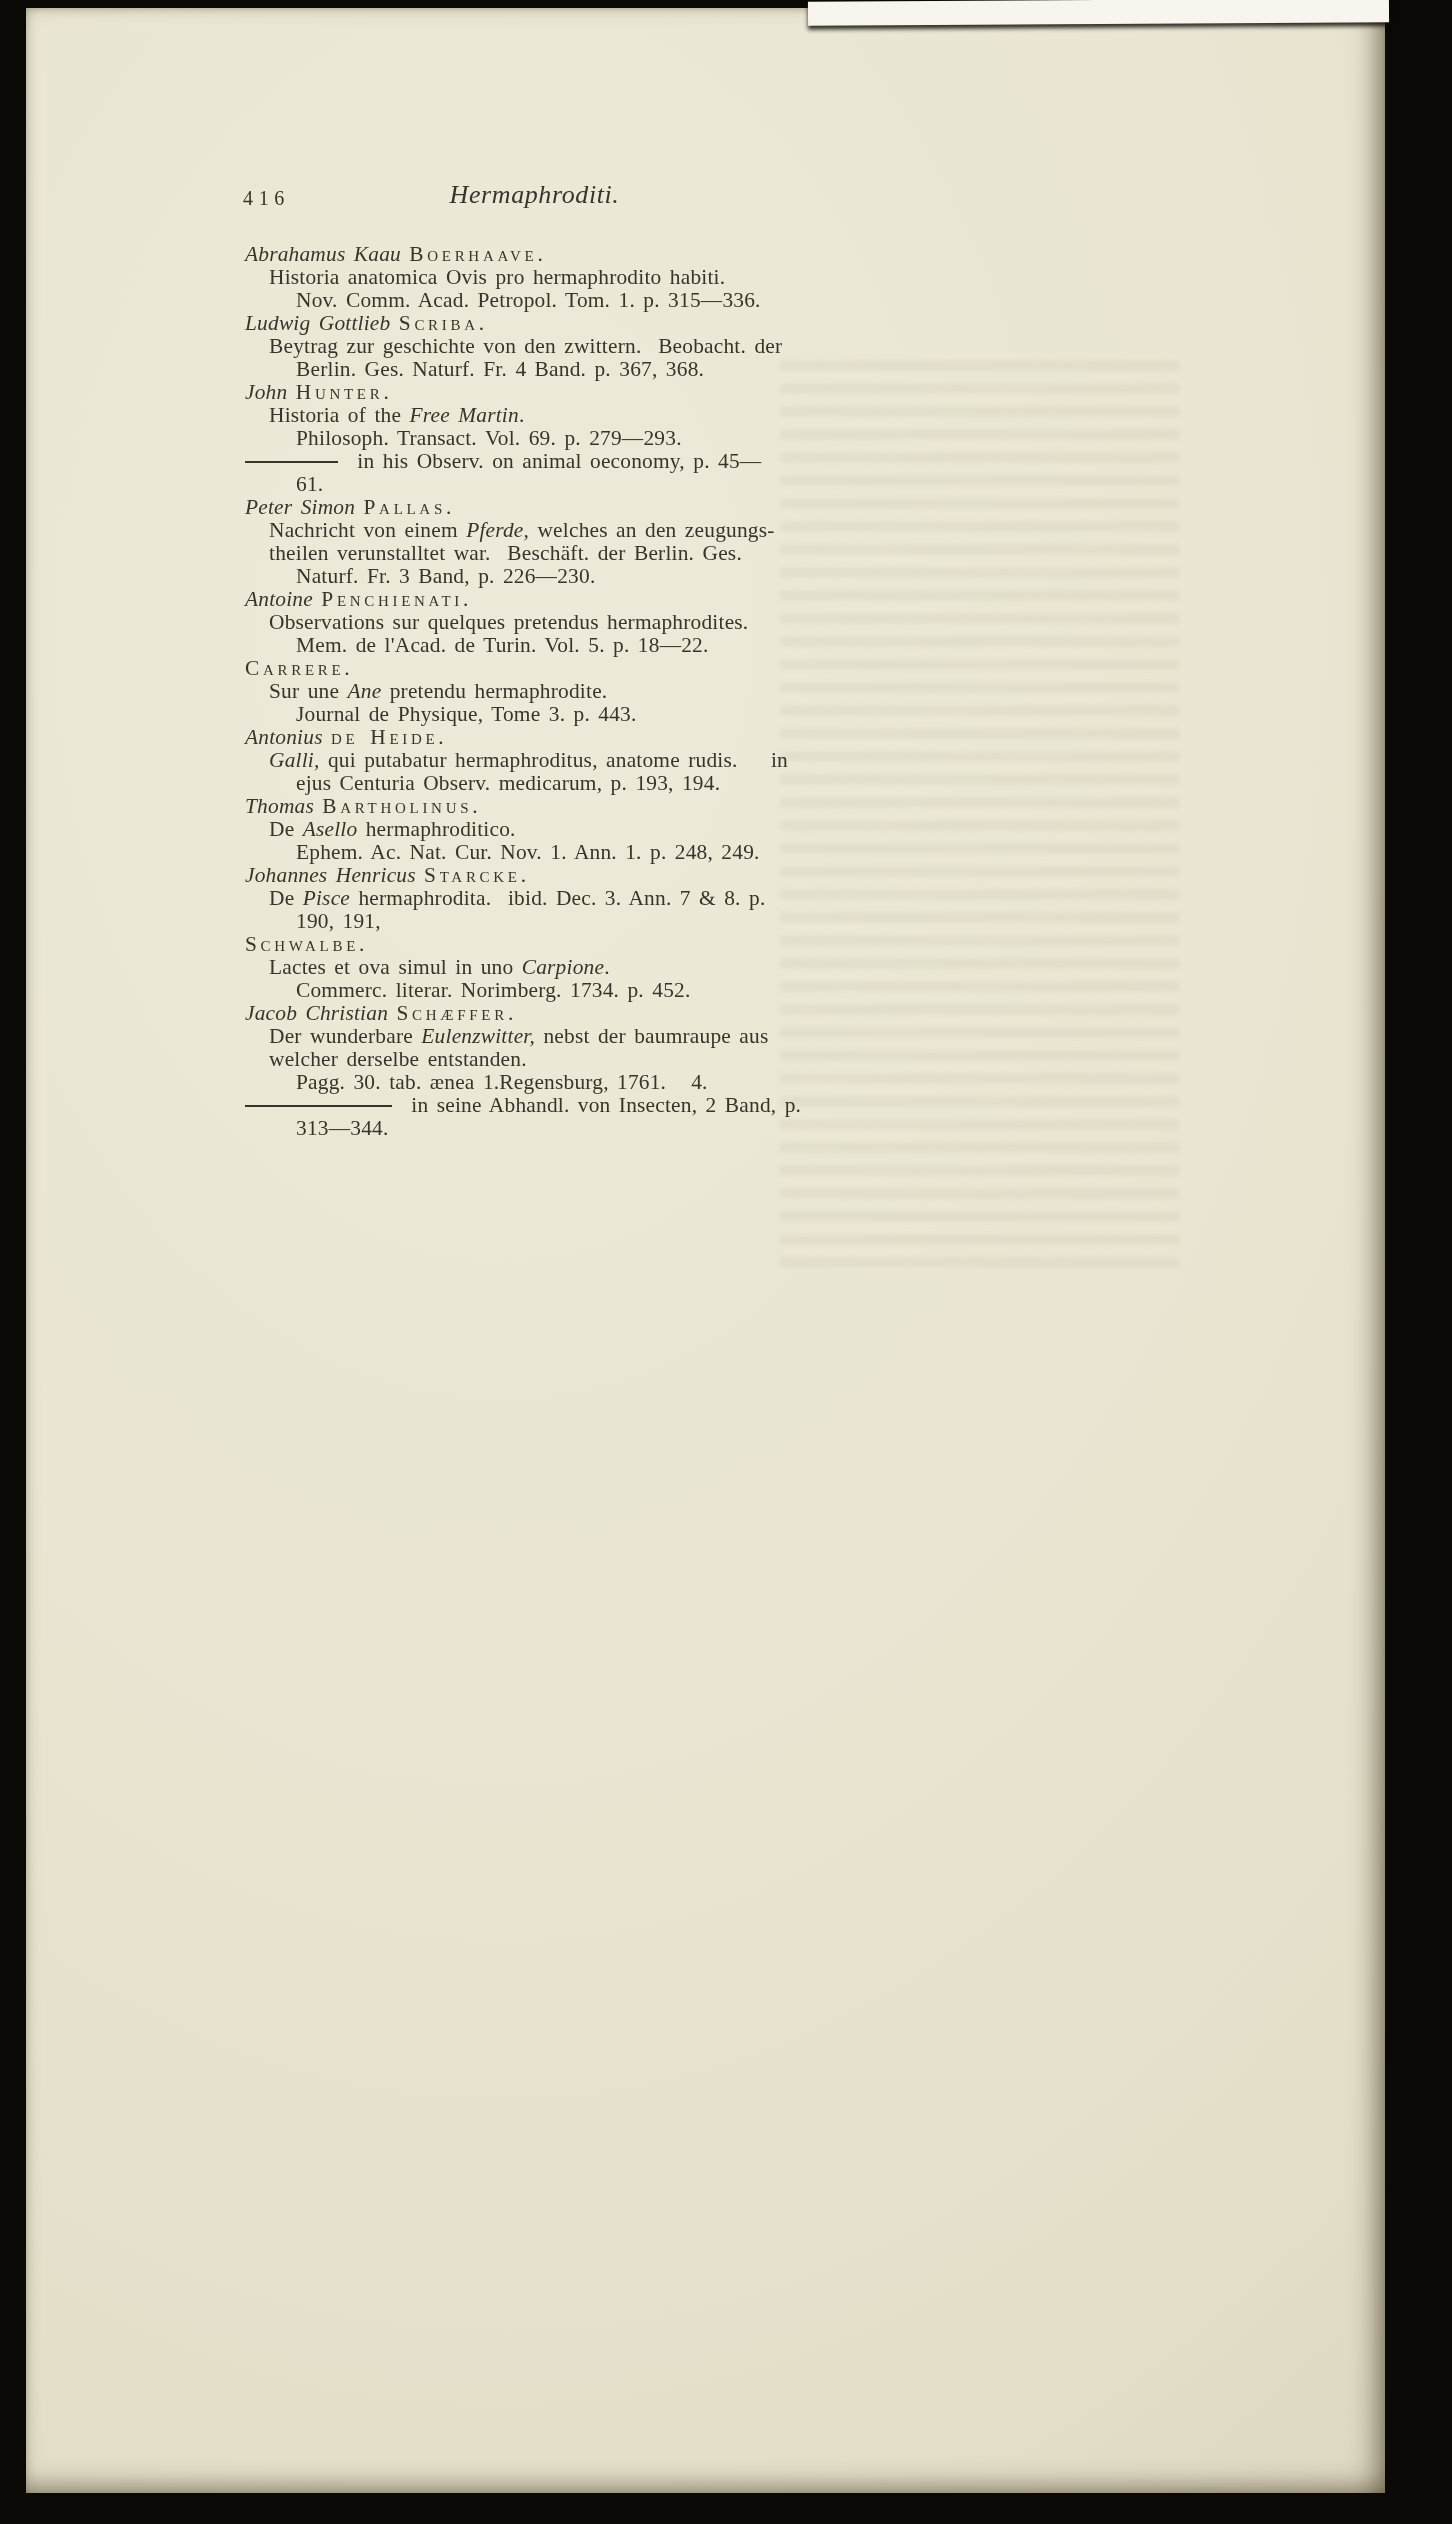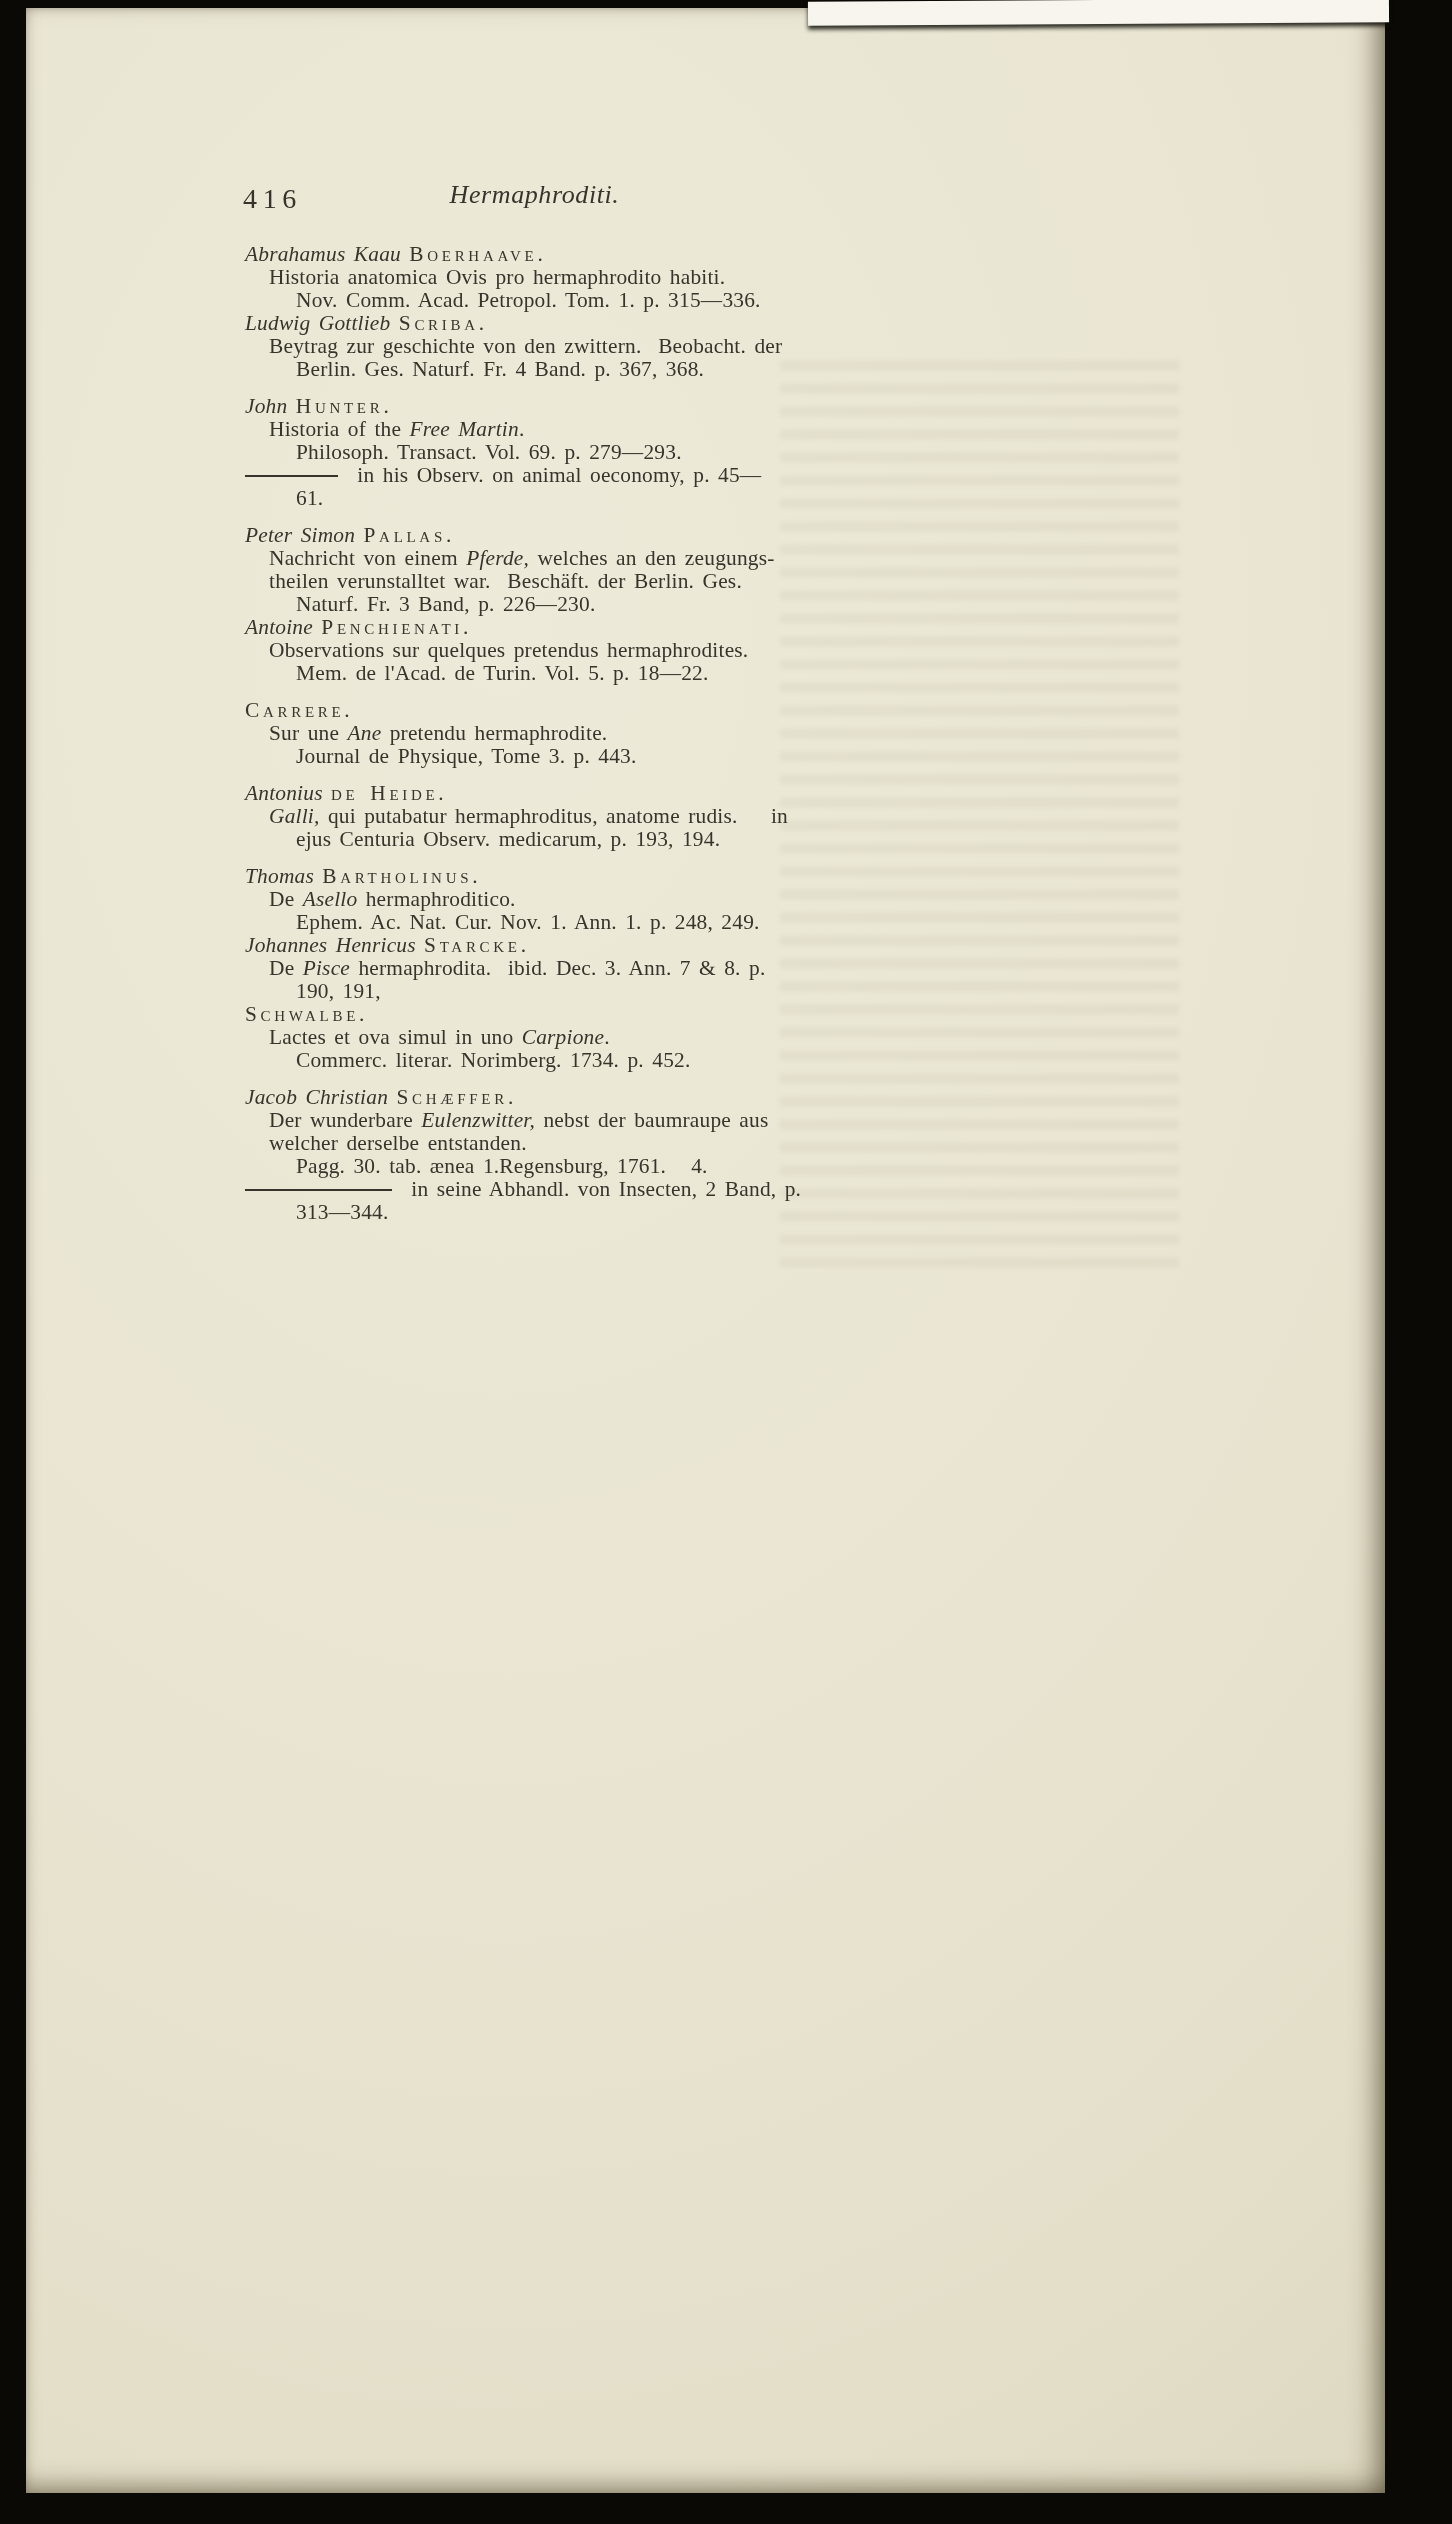--- a/index.html
+++ b/index.html
@@ -36,25 +36,25 @@
   }
 
   .content {
     position:absolute; left:219px; top:175px; width:579px;
     color:#37342b;
     font-size:21.4px; line-height:23px;
     letter-spacing:0.2px; word-spacing:2.8px;
   }
 
   .header { position:relative; text-align:center; margin-bottom:30px; height:30px; }
-  .pagenum { position:absolute; left:-1.9px; top:3.7px; font-size:28px; letter-spacing:5.6px; }
+  .pagenum { position:absolute; left:-1.9px; top:3.7px; font-size:20px; letter-spacing:5.6px; }
   .title { font-style:italic; font-size:26px; letter-spacing:0.6px; }
 
   .entries .entry { margin:0; }
-  .entries .entry.gap { margin-top:14px; }
+  .entries .entry.gap { }
 
   .line { white-space:pre-wrap; min-height:23px; }
   .indent-1 { padding-left:24px; }
   .indent-2 { padding-left:51px; }
   .line.split { display:flex; justify-content:flex-start; }
 
   .seg-r { font-style:normal; }
   .seg-i { font-style:italic; }
   .seg-sc { font-variant:small-caps; letter-spacing:3.7px;text-align:center; }
   .seg-dash, .seg-dash2 {

